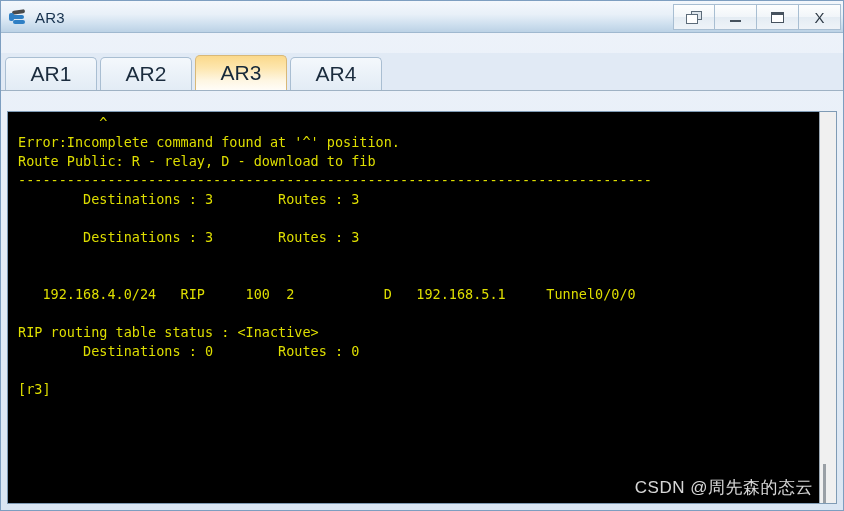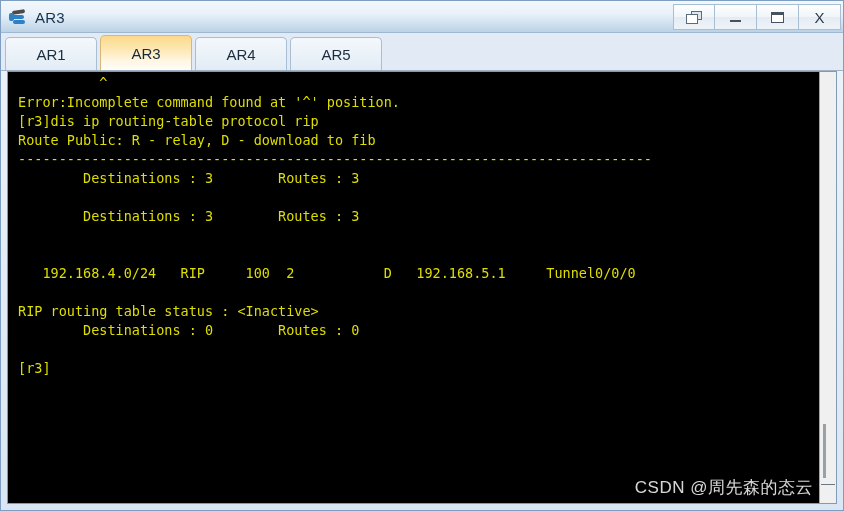--- a/index.html
+++ b/index.html
@@ -10,20 +10,21 @@
     overflow: hidden;
   }
 
   #window {
     position: relative;
     width: 844px; height: 511px;
     background: linear-gradient(to bottom, #eef3fa 0%, #dae6f3 100%);
     border: 1px solid #7d9ec0;
     display: flex;
     flex-direction: column;
+    gap: 20px;
   }
 
   
   #titlebar {
     height: 32px;
     flex: 0 0 32px;
     background: linear-gradient(to bottom, #f3f7fc 0%, #e8f0f8 42%, #cfe0ef 72%, #b9d0e4 100%);
     display: flex;
     align-items: center;
     padding: 0 2px 0 8px;
@@ -133,21 +134,21 @@
     align-items: flex-end;
     padding-left: 4px;
     position: relative;
   }
   .tab {
     height: 33px;
     min-width: 92px;
     margin-right: 3px;
     padding: 0 14px;
     display: flex; align-items: center; justify-content: center;
-    font-size: 15px;
+    font-size: 21px;
     color: #1b2c3e;
     border: 1px solid #a9bed2;
     border-bottom: none;
     border-radius: 5px 5px 0 0;
     background: linear-gradient(to bottom, #f4f8fc 0%, #eaf1f8 55%, #e3ecf5 100%);
   }
   .tab.active {
     background: linear-gradient(to bottom, #fbd98b 0%, #fde6ae 35%, #fef6e2 72%, #fffdf8 100%);
     border-color: #d8b878;
     height: 35px;
@@ -250,36 +251,35 @@
       <div class="win-btn">
         <span class="glyph-close">X</span>
       </div>
     </div>
   </div>
 
   <div id="tabstrip">
     <div class="tab">
       <span>AR1</span>
     </div>
+    <div class="tab">
+      <span>AR2</span>
+    </div>
     <div class="tab active">
       <span>AR3</span>
     </div>
     <div class="tab">
       <span>AR4</span>
-    </div>
-    <div class="tab">
-      <span>AR5</span>
     </div>
   </div>
 
   <div id="terminal-frame">
     <div id="terminal">
       <div class="term-line">          ^</div>
       <div class="term-line">Error:Incomplete command found at '^' position.</div>
-      <div class="term-line">[r3]dis ip routing-table protocol rip</div>
       <div class="term-line">Route Public: R - relay, D - download to fib</div>
       <div class="term-line">------------------------------------------------------------------------------</div>
       <div class="term-line">        Destinations : 3        Routes : 3</div>
       <div class="term-line blank"></div>
       <div class="term-line">        Destinations : 3        Routes : 3</div>
       <div class="term-line blank"></div>
       <div class="term-line blank"></div>
       <div class="term-line">   192.168.4.0/24   RIP     100  2           D   192.168.5.1     Tunnel0/0/0</div>
       <div class="term-line blank"></div>
       <div class="term-line">RIP routing table status : &lt;Inactive&gt;</div>

